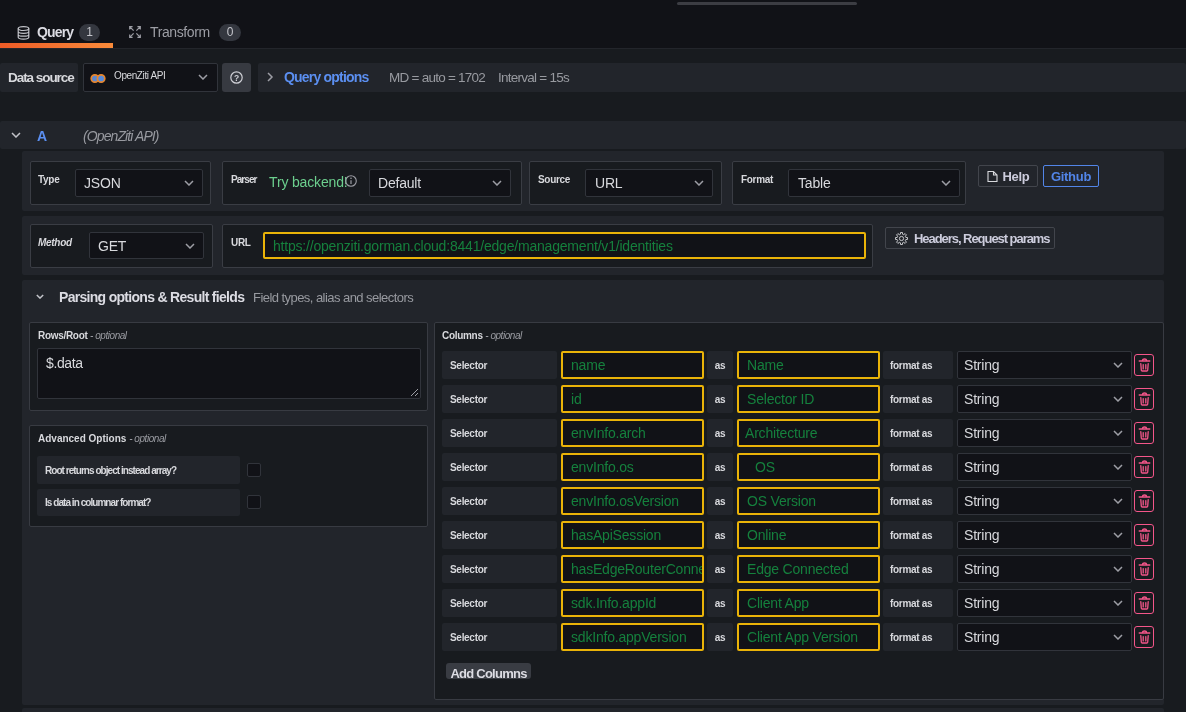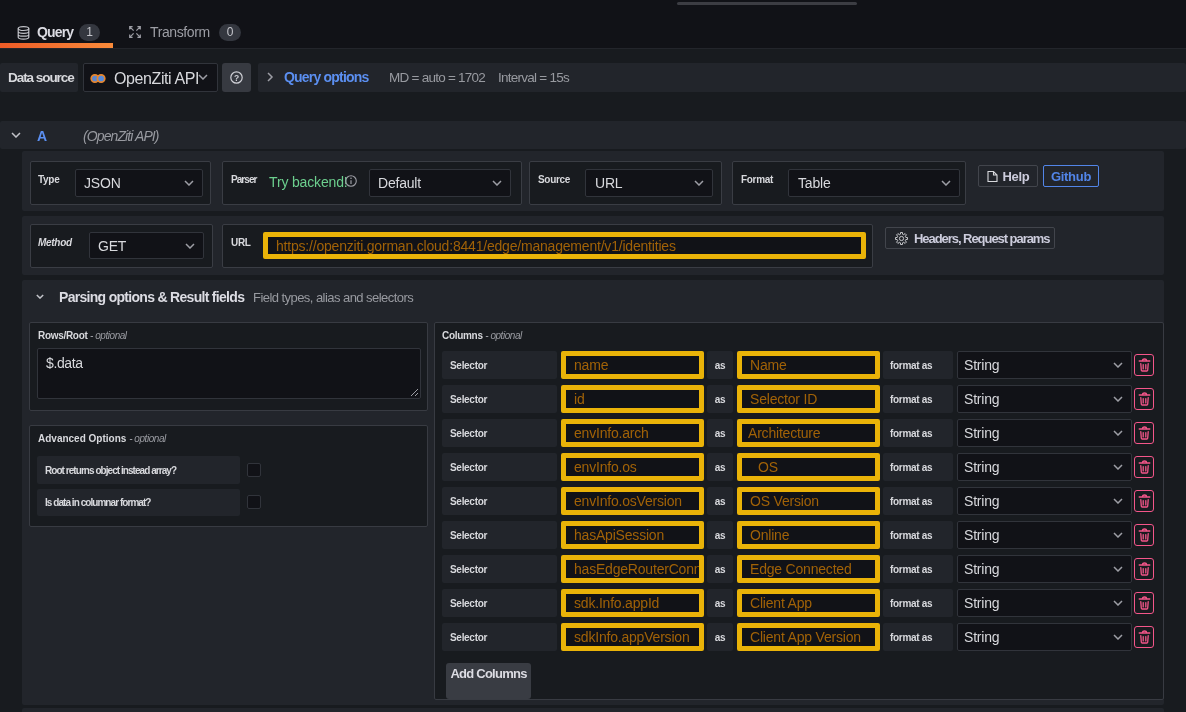--- a/index.html
+++ b/index.html
@@ -5,22 +5,22 @@
 * { margin:0; padding:0; box-sizing:border-box; }
 html,body { width:1186px; height:712px; background:#181b1f; overflow:hidden;
   font-family:"Liberation Sans", sans-serif; color:#ccccdc; }
 .abs { position:absolute; }
 .lbl { font-weight:bold; font-size:10px; letter-spacing:-0.3px; color:#d8d9dd; white-space:nowrap; }
 .box { position:absolute; border:1px solid #3a3d44; background:#181b1f; border-radius:2px; }
 .chip { position:absolute; background:#22252b; border-radius:2px; display:flex; align-items:center; }
 .sel { position:absolute; background:#111217; border:1px solid #31343b; border-radius:2px;
   display:flex; align-items:center; font-size:14px; letter-spacing:-0.2px; color:#d8d9dd; }
 .sel .cv { position:absolute; right:8px; top:50%; margin-top:-3px; }
-.inp { position:absolute; background:#111217; border:5px solid #eab308; border-radius:2px;
-  display:flex; align-items:center; font-size:14px; letter-spacing:-0.2px; color:#a16207; overflow:hidden; white-space:nowrap; }
+.inp { position:absolute; background:#111217; border:2px solid #eab308; border-radius:2px;
+  display:flex; align-items:center; font-size:14px; letter-spacing:-0.2px; color:#15803d; overflow:hidden; white-space:nowrap; }
 .panel { position:absolute; border:1px solid #383b42; background:#181b1f; border-radius:2px; }
 .it { font-style:italic; color:#989aa0; font-weight:normal; letter-spacing:-0.45px; }
 .gray { color:#989aa0; }
 svg { display:block; }
 </style>
 </head>
 <body>
 
 <div class="abs" style="left:677px;top:2px;width:180px;height:3px;background:#3c3d43;border-radius:2px;z-index:5;"></div>
 
@@ -45,21 +45,21 @@
 <div class="abs" style="left:0;top:63px;width:78px;height:29px;background:#22252b;border-radius:2px;"></div>
 <div class="abs" style="left:258px;top:63px;width:928px;height:29px;background:#22252b;border-radius:2px;"></div>
 <div class="abs lbl" style="left:8px;top:69.5px;font-size:13.5px;letter-spacing:-1.05px;">Data source</div>
 <div class="abs" style="left:83px;top:63px;width:135px;height:29px;background:#111217;border:1px solid #31343b;border-radius:2px;"></div>
 <div class="abs" style="left:90px;top:73px;">
 <svg width="16" height="11" viewBox="0 0 16 11">
 <circle cx="4.9" cy="5.5" r="3.7" fill="#5c87cf" stroke="#e8862d" stroke-width="1.7"></circle>
 <circle cx="11.1" cy="5.5" r="3.7" fill="#558bdc" stroke="#e8862d" stroke-width="1.7"></circle>
 </svg>
   </div>
-<div class="abs" style="left:114px;top:70px;font-size:16px;letter-spacing:-0.4px;color:#d8d9dd;text-align:right;">OpenZiti API</div>
+<div class="abs" style="left:114px;top:70px;font-size:10px;letter-spacing:-0.4px;color:#d8d9dd;text-align:right;">OpenZiti API</div>
 <div class="abs" style="left:198px;top:74px;">
 <svg width="10" height="6" viewBox="0 0 10 6" fill="none" stroke="#9d9ea5" stroke-width="1.5">
       <path d="M1 1 L5 5 L9 1"></path>
     </svg>
   </div>
 <div class="abs" style="left:222px;top:63px;width:29px;height:29px;background:#373a41;border-radius:3px;"></div>
 <div class="abs" style="left:230px;top:71px;">
 <svg width="13" height="13" viewBox="0 0 13 13" fill="none">
       <circle cx="6.5" cy="6.5" r="5.7" stroke="#cfd0d6" stroke-width="1.2"></circle>
       <text x="6.5" y="9.6" font-size="8.5" font-weight="bold" fill="#cfd0d6" text-anchor="middle" font-family="Liberation Sans">?</text>
@@ -366,15 +366,15 @@
         <svg width="10" height="6" viewBox="0 0 10 6" fill="none" stroke="#9d9ea5" stroke-width="1.5">
           <path d="M1 1 L5 5 L9 1"></path>
         </svg>
       </span></div>
     <div style="position:absolute;left:1134px;top:626px;width:20px;height:22px;border:1.5px solid #f4568a;border-radius:3px;display:flex;align-items:center;justify-content:center;">
       <svg width="13" height="14" viewBox="0 0 13 14" fill="none" stroke="#f4568a" stroke-width="1.3" stroke-linecap="round">
         <path d="M4.5 2.6 C4.5 1.5 5.3 1 6.5 1 C7.7 1 8.5 1.5 8.5 2.6 M1.2 3 H11.8 M2.8 5.6 L3.3 12.2 C3.35 12.7 3.7 13 4.2 13 H8.8 C9.3 13 9.65 12.7 9.7 12.2 L10.2 5.6 M5.2 6.6 V10.9 M7.8 6.6 V10.9"></path>
       </svg>
     </div>
   </div>
-<div class="abs" style="left:446px;top:663px;width:85px;height:36px;background:#393c43;border-radius:3px;text-align:center;line-height:22px;font-size:13px;letter-spacing:-0.75px;font-weight:bold;color:#dcdce3;">Add Columns</div>
+<div class="abs" style="left:446px;top:663px;width:85px;height:16px;background:#393c43;border-radius:3px;text-align:center;line-height:22px;font-size:13px;letter-spacing:-0.75px;font-weight:bold;color:#dcdce3;">Add Columns</div>
 
 <div class="abs" style="left:22px;top:708px;width:1142px;height:4px;background:#22252b;border-radius:2px 2px 0 0;"></div>
 
 </body></html>

